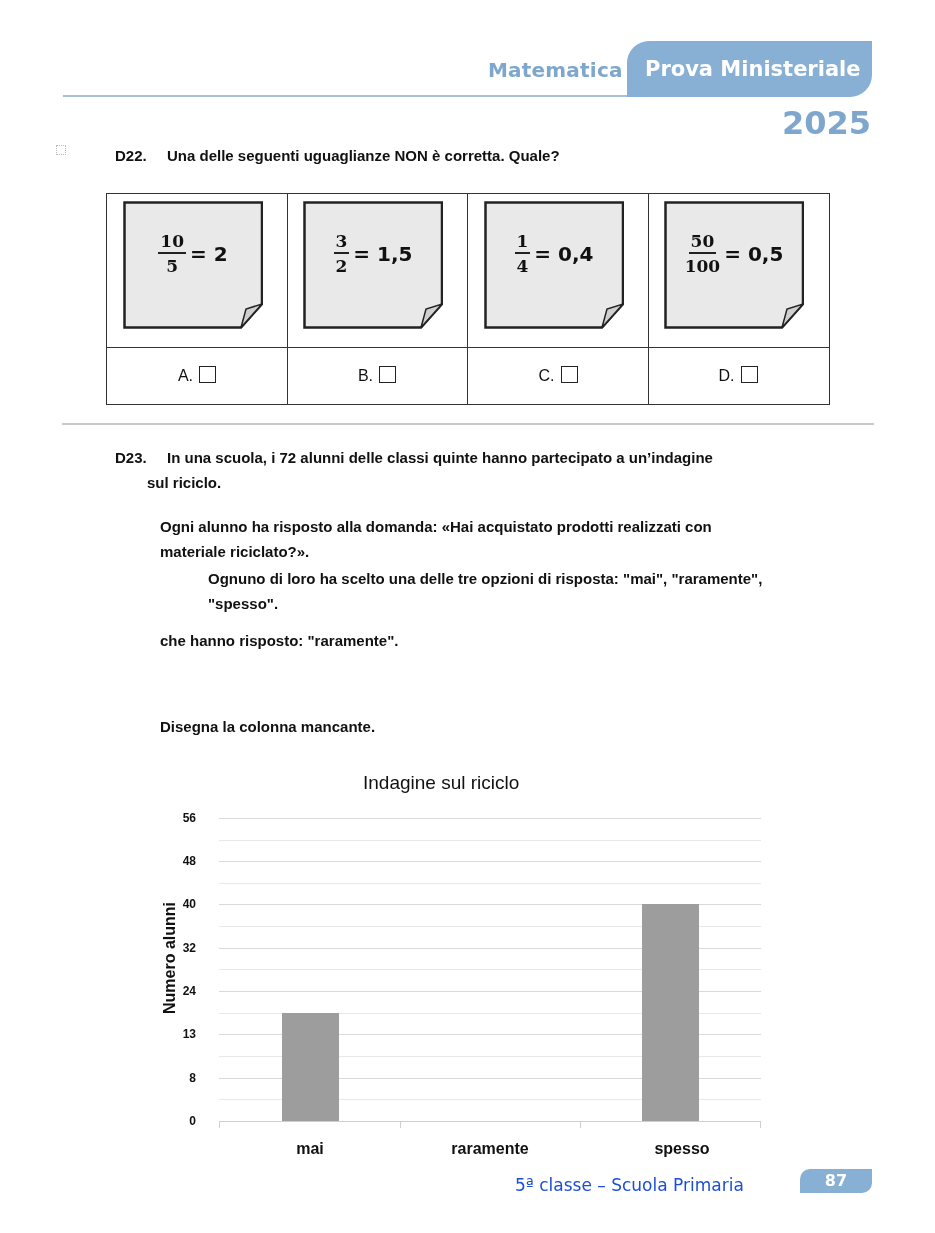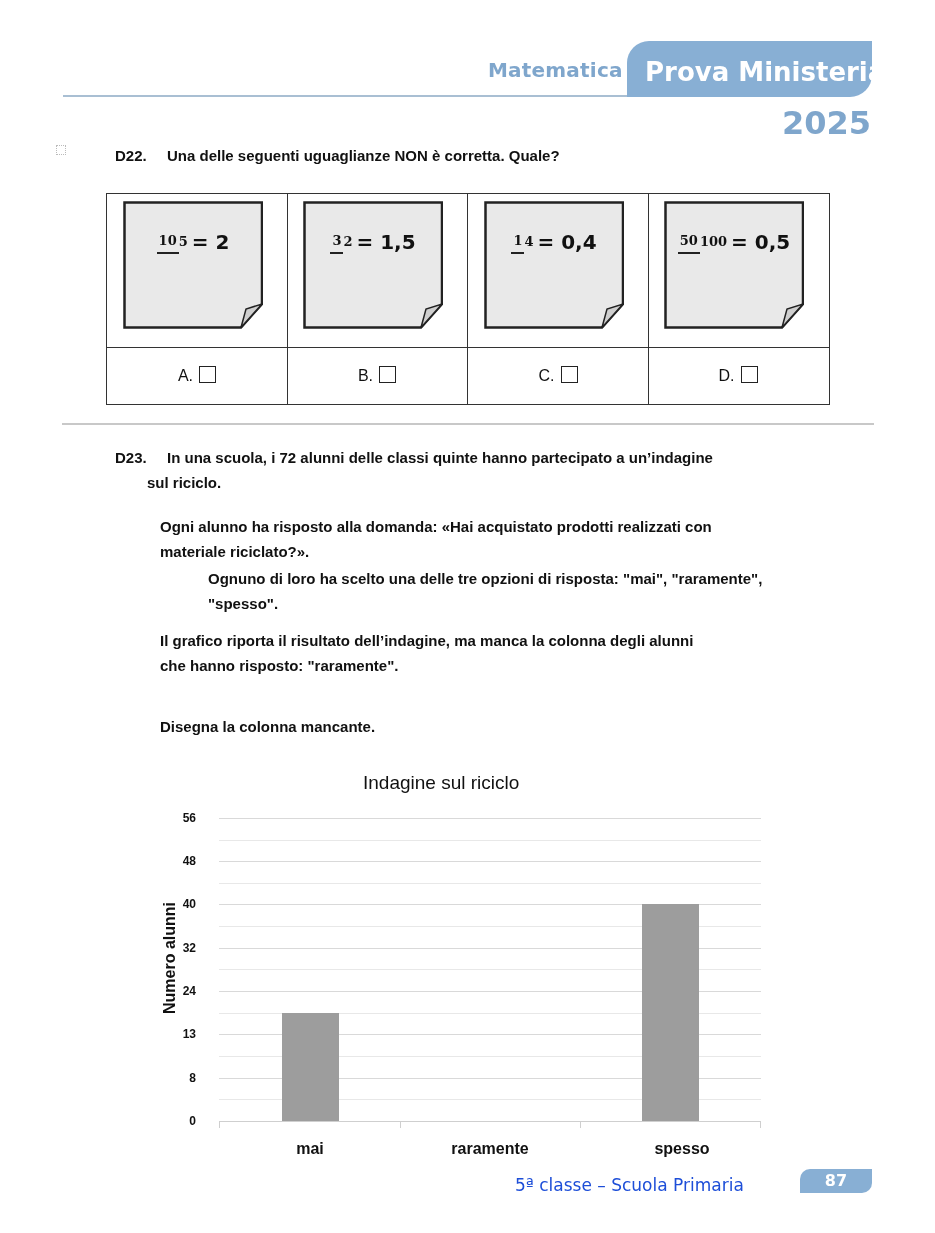--- a/index.html
+++ b/index.html
@@ -6,41 +6,41 @@
   body { width: 935px; height: 1233px; position: relative; overflow: hidden;
          font-family: "Liberation Sans", sans-serif; color: #111; }
 
   
   .hdr-line { position: absolute; left: 63px; top: 95px; width: 567px; height: 2px; background: #a9bfd3; }
   .hdr-subject { position: absolute; left: 488px; top: 58px; font-family: "DejaVu Sans", sans-serif;
                  font-weight: bold; font-size: 20px; color: #7fa6cc; letter-spacing: 0.2px; }
   .hdr-tab { position: absolute; left: 627px; top: 41px; width: 245px; height: 56px; background: #88afd4;
              border-top-left-radius: 22px; border-bottom-right-radius: 22px; }
   .hdr-tab-text { position: absolute; left: 645px; top: 57px; font-family: "DejaVu Sans", sans-serif;
-                  font-weight: bold; font-size: 26px; color: #ffffff; white-space: nowrap; }
+                  font-weight: bold; font-size: 21px; color: #ffffff; white-space: nowrap; }
   .hdr-year { position: absolute; right: 64px; top: 104px; font-family: "DejaVu Sans", sans-serif;
               font-weight: bold; font-size: 32px; color: #7fa6cc; }
 
   .tiny-mark { position: absolute; left: 56px; top: 145px; width: 8px; height: 8px;
                border: 1px dotted #bbb; }
 
   
   .q-title { position: absolute; font-family: "Liberation Sans", sans-serif; font-weight: bold; font-size: 15px; color: #111; }
   .q-num { display: inline-block; width: 52px; margin-left: 8px; }
 
   
   .opt-table { position: absolute; left: 106px; top: 193px; width: 722px; height: 210px;
                border: 1.5px solid #333; border-collapse: collapse; }
   .opt-cell { position: absolute; top: 0; width: 180px; height: 210px; border-right: 1px solid #333; }
   .opt-cell:last-child { border-right: none; }
   .opt-hr { position: absolute; left: 0; top: 153px; width: 100%; height: 1px; background: #333; }
   .note { position: absolute; left: 16px; top: 7px; width: 140px; height: 128px; }
   .frac-eq { position: absolute; left: 0; top: 30px; width: 140px; display: flex; align-items: center; justify-content: center;
              font-family: "DejaVu Serif", serif; font-weight: bold; font-size: 19px; color: #111; }
-  .frac { display: inline-flex; align-items: center; margin-right: 4px; font-size: 13px; justify-content: center; }
+  .frac { display: inline-flex; flex-direction: column; align-items: center; margin-right: 4px; font-size: 17px; justify-content: center; }
   .frac .num { padding: 0 2px; border-bottom: 2px solid #222; line-height: 22px; }
   .frac .den { line-height: 24px; }
   .eq-rhs { font-family: "DejaVu Sans", sans-serif; font-weight: bold; font-size: 20px; white-space: nowrap; }
   .opt-label { position: absolute; left: 0; top: 172px; width: 100%; text-align: center;
                font-size: 16px; color: #111; }
   .chk { display: inline-block; width: 15px; height: 15px; border: 1.5px solid #222; vertical-align: -2px; margin-left: 6px; }
 
   .sep { position: absolute; left: 62px; top: 423px; width: 812px; height: 2px; background: #c8c8c8; }
 
   .para { position: absolute; left: 160px; width: 670px; font-weight: bold; font-size: 15px; line-height: 25px; color: #111; }
@@ -158,21 +158,20 @@
 
 <div class="para" style="top:514px;">
   <div>Ogni alunno ha risposto alla domanda: «Hai acquistato prodotti realizzati con</div>
   <div>materiale riciclato?».</div>
 </div>
 <div class="para" style="top:566px;margin-left:48px;">
   <div>Ognuno di loro ha scelto una delle tre opzioni di risposta: "mai", "raramente",</div>
   <div>"spesso".</div>
 </div>
 <div class="para" style="top:628px;">
-  <div>Il grafico riporta il risultato dell’indagine, ma manca la colonna degli alunni</div>
   <div>che hanno risposto: "raramente".</div>
 </div>
 <div class="para" style="top:714px;">Disegna la colonna mancante.</div>
 
 <div>
   <div class="chart-title">Indagine sul riciclo</div>
   <div class="y-title">Numero alunni</div>
 
   <div class="grid" style="top:818px;"></div>
   <div class="grid minor" style="top:840px;"></div>

